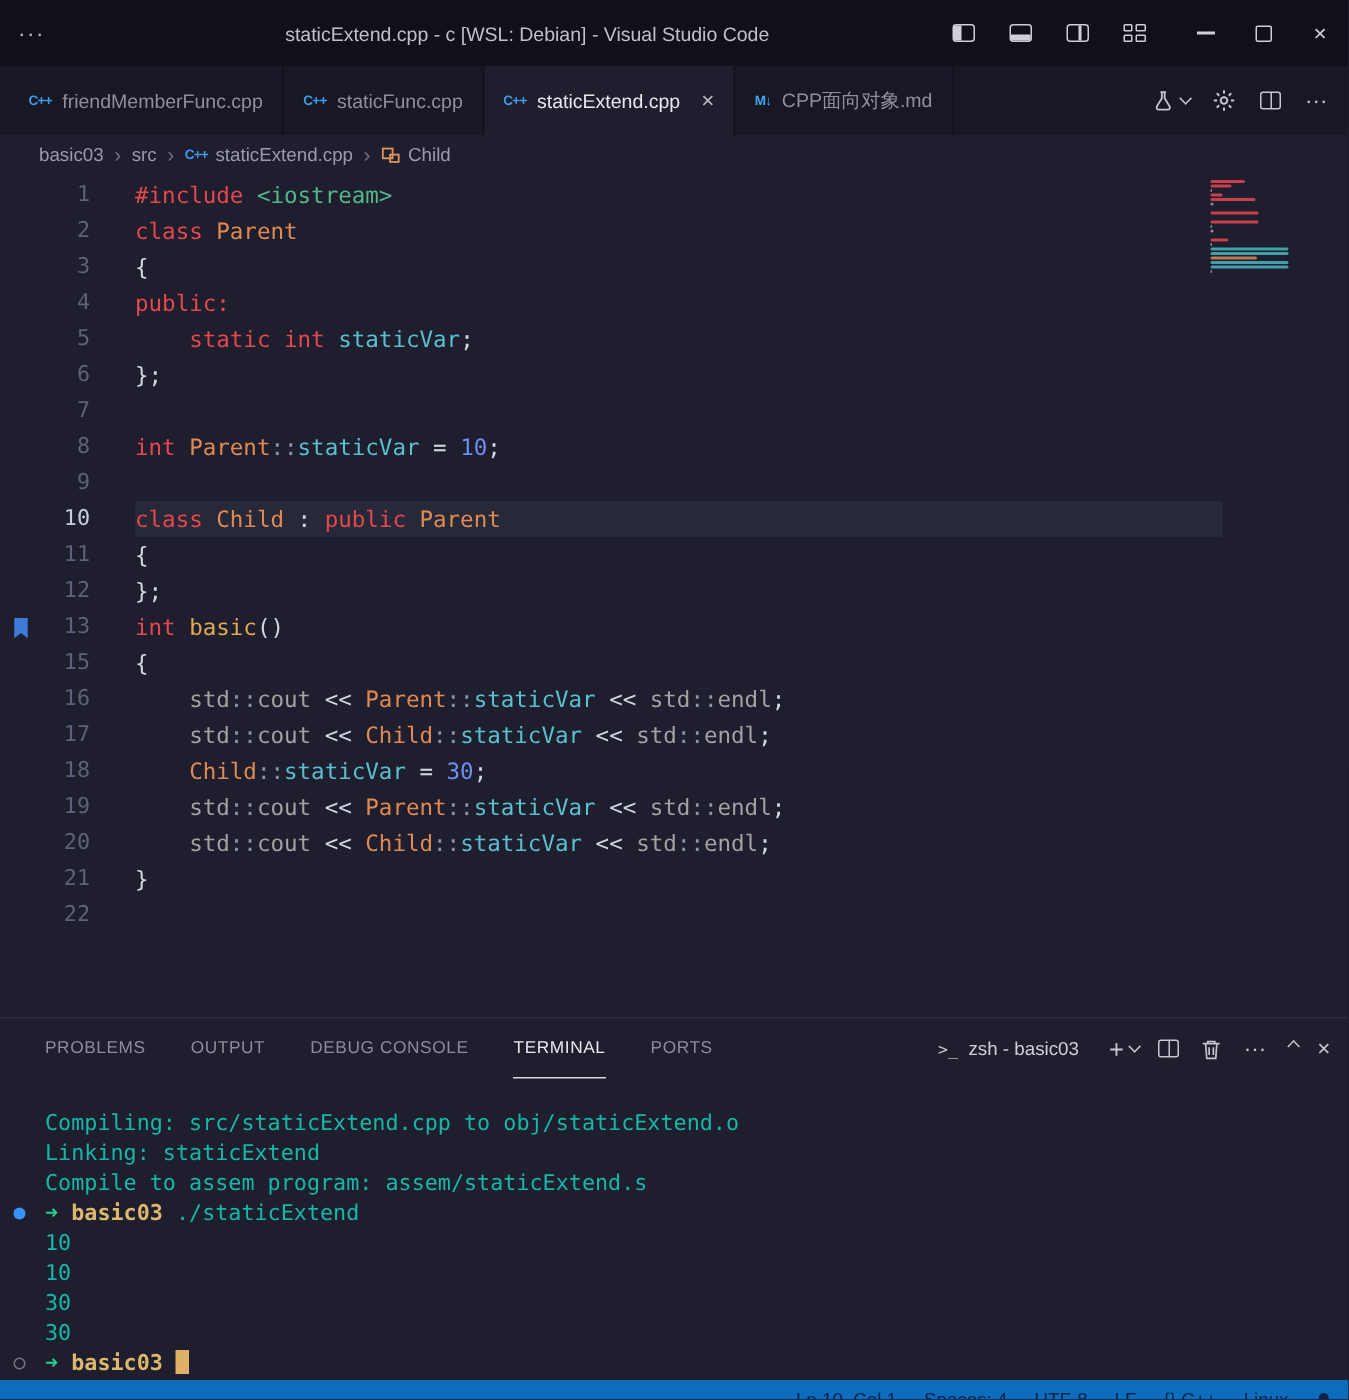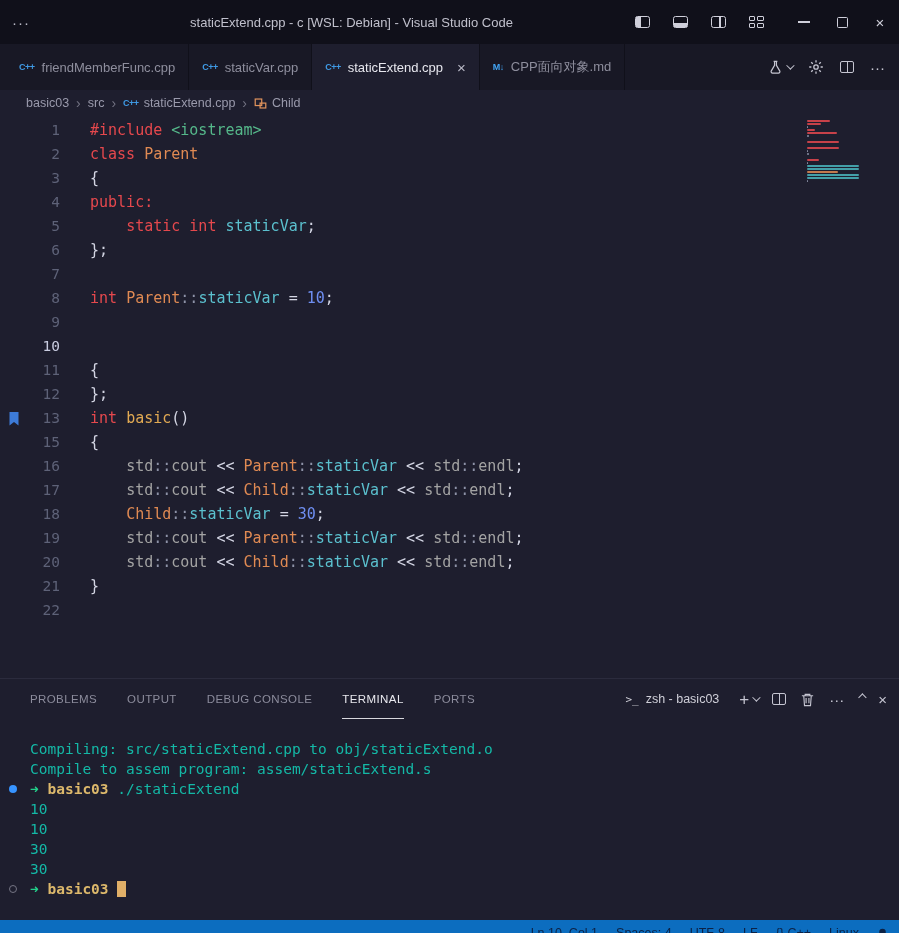--- a/index.html
+++ b/index.html
@@ -131,21 +131,21 @@
   </div>
 
   <div class="tabbar">
     <div class="tab-strip">
         <div class="tab">
           <span class="fico cpp">C++</span>
           <span class="tlabel">friendMemberFunc.cpp</span>
         </div>
         <div class="tab">
           <span class="fico cpp">C++</span>
-          <span class="tlabel">staticVar.cpp</span>
+          <span class="tlabel">staticFunc.cpp</span>
         </div>
         <div class="tab active">
           <span class="fico cpp">C++</span>
           <span class="tlabel">staticExtend.cpp</span>
           <span class="tclose">×</span>
         </div>
         <div class="tab">
           <span class="fico md">M↓</span>
           <span class="tlabel">CPP面向对象.md</span>
         </div>
@@ -199,21 +199,21 @@
     <div class="code-lines">
         <div class="cl"><span class="ln">1</span><span class="ct"><span class="tk-kw">#include</span><span class="tk-pl"> </span><span class="tk-st">&lt;iostream&gt;</span></span></div>
         <div class="cl"><span class="ln">2</span><span class="ct"><span class="tk-kw">class</span><span class="tk-pl"> </span><span class="tk-ty">Parent</span></span></div>
         <div class="cl"><span class="ln">3</span><span class="ct"><span class="tk-pl">{</span></span></div>
         <div class="cl"><span class="ln">4</span><span class="ct"><span class="tk-kw">public:</span></span></div>
         <div class="cl"><span class="ln">5</span><span class="ct"><span class="tk-pl">    </span><span class="tk-kw">static</span><span class="tk-pl"> </span><span class="tk-kw">int</span><span class="tk-pl"> </span><span class="tk-va">staticVar</span><span class="tk-pl">;</span></span></div>
         <div class="cl"><span class="ln">6</span><span class="ct"><span class="tk-pl">};</span></span></div>
         <div class="cl"><span class="ln">7</span><span class="ct"></span></div>
         <div class="cl"><span class="ln">8</span><span class="ct"><span class="tk-kw">int</span><span class="tk-pl"> </span><span class="tk-ty">Parent</span><span class="tk-pc">::</span><span class="tk-va">staticVar</span><span class="tk-pl"> = </span><span class="tk-nu">10</span><span class="tk-pl">;</span></span></div>
         <div class="cl"><span class="ln">9</span><span class="ct"></span></div>
-        <div class="cl cur"><span class="ln">10</span></div>
+        <div class="cl cur"><span class="ln">10</span><span class="ct"><span class="tk-kw">class</span><span class="tk-pl"> </span><span class="tk-ty">Child</span><span class="tk-pl"> : </span><span class="tk-kw">public</span><span class="tk-pl"> </span><span class="tk-ty">Parent</span></span></div>
         <div class="cl"><span class="ln">11</span><span class="ct"><span class="tk-pl">{</span></span></div>
         <div class="cl"><span class="ln">12</span><span class="ct"><span class="tk-pl">};</span></span></div>
         <div class="cl"><span class="bmark"><svg width="12" height="16" viewBox="0 0 12 16">
               <path d="M1.5 1h9v13.5L6 11 1.5 14.5z" fill="#3d7bd8"></path>
             </svg></span><span class="ln">13</span><span class="ct"><span class="tk-kw">int</span><span class="tk-pl"> </span><span class="tk-fn">basic</span><span class="tk-pl">()</span></span></div>
         <div class="cl"><span class="ln">15</span><span class="ct"><span class="tk-pl">{</span></span></div>
         <div class="cl"><span class="ln">16</span><span class="ct"><span class="tk-pl">    </span><span class="tk-tl">std</span><span class="tk-pc">::</span><span class="tk-tl">cout</span><span class="tk-pl"> &lt;&lt; </span><span class="tk-ty">Parent</span><span class="tk-pc">::</span><span class="tk-va">staticVar</span><span class="tk-pl"> &lt;&lt; </span><span class="tk-tl">std</span><span class="tk-pc">::</span><span class="tk-tl">endl</span><span class="tk-pl">;</span></span></div>
         <div class="cl"><span class="ln">17</span><span class="ct"><span class="tk-pl">    </span><span class="tk-tl">std</span><span class="tk-pc">::</span><span class="tk-tl">cout</span><span class="tk-pl"> &lt;&lt; </span><span class="tk-ty">Child</span><span class="tk-pc">::</span><span class="tk-va">staticVar</span><span class="tk-pl"> &lt;&lt; </span><span class="tk-tl">std</span><span class="tk-pc">::</span><span class="tk-tl">endl</span><span class="tk-pl">;</span></span></div>
         <div class="cl"><span class="ln">18</span><span class="ct"><span class="tk-pl">    </span><span class="tk-ty">Child</span><span class="tk-pc">::</span><span class="tk-va">staticVar</span><span class="tk-pl"> = </span><span class="tk-nu">30</span><span class="tk-pl">;</span></span></div>
         <div class="cl"><span class="ln">19</span><span class="ct"><span class="tk-pl">    </span><span class="tk-tl">std</span><span class="tk-pc">::</span><span class="tk-tl">cout</span><span class="tk-pl"> &lt;&lt; </span><span class="tk-ty">Parent</span><span class="tk-pc">::</span><span class="tk-va">staticVar</span><span class="tk-pl"> &lt;&lt; </span><span class="tk-tl">std</span><span class="tk-pc">::</span><span class="tk-tl">endl</span><span class="tk-pl">;</span></span></div>
@@ -311,20 +311,21 @@
         </span>
         <span class="act">···</span>
         <span class="act">
             <span class="chev up"></span>
           </span>
         <span class="act">×</span>
       </div>
     </div>
     <div class="terminal">
         <div class="tline"><span class="tc-fg">Compiling: src/staticExtend.cpp to obj/staticExtend.o</span></div>
+        <div class="tline"><span class="tc-fg">Linking: staticExtend</span></div>
         <div class="tline"><span class="tc-fg">Compile to assem program: assem/staticExtend.s</span></div>
         <div class="tline"><span class="tdeco filled"></span><span class="tc-green">➜</span><span class="tc-fg"> </span><span class="tc-dir">basic03</span><span class="tc-fg"> ./staticExtend</span></div>
         <div class="tline"><span class="tc-fg">10</span></div>
         <div class="tline"><span class="tc-fg">10</span></div>
         <div class="tline"><span class="tc-fg">30</span></div>
         <div class="tline"><span class="tc-fg">30</span></div>
         <div class="tline"><span class="tdeco hollow"></span><span class="tc-green">➜</span><span class="tc-fg"> </span><span class="tc-dir">basic03</span><span class="cursor"></span></div>
       </div>
   </div>
 

